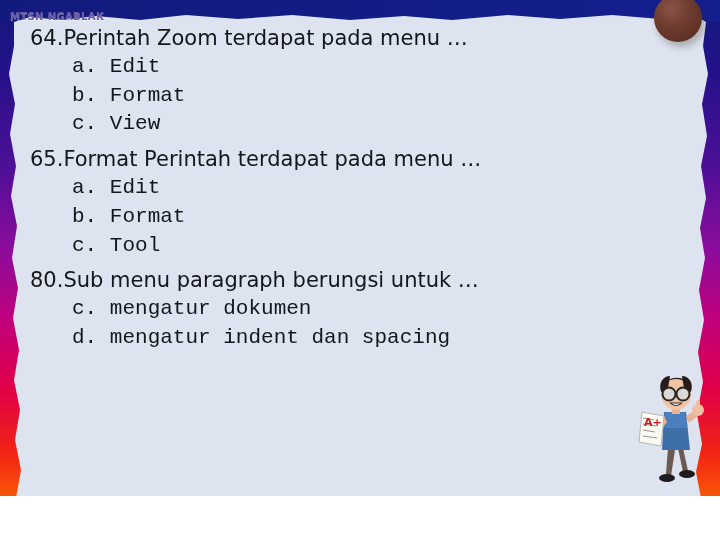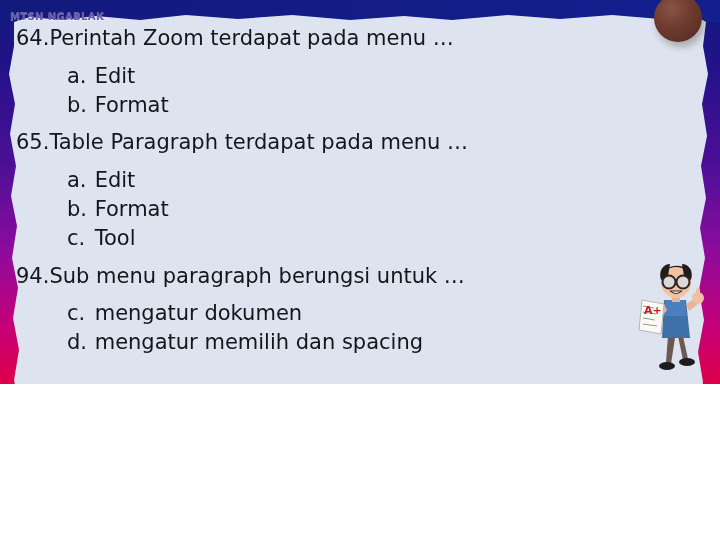--- a/index.html
+++ b/index.html
@@ -3,21 +3,21 @@
 <meta charset="utf-8">
 <style>
   html, body {
     margin: 0;
     padding: 0;
     background: #ffffff;
   }
   #slide {
     position: relative;
     width: 720px;
-    height: 384px;
+    height: 496px;
     overflow: hidden;
     background: #dde4ef;
     font-family: "DejaVu Sans", sans-serif;
   }
 
   
   .frame-svg {
     position: absolute;
     left: 0; top: 0;
     width: 720px;
@@ -40,36 +40,37 @@
     transform: scaleX(0.92);
     transform-origin: left center;
   }
 
   
   #content {
     position: absolute;
     left: 0;
     top: 24px;
     width: 660px;
-    padding-left: 16px;
+    padding-left: 30px;
     box-sizing: border-box;
   }
   .question-block {
     margin: 0 0 6px 0;
   }
   .q-stem {
     font-size: 21px;
     line-height: 28.8px;
     color: #13161c;
     white-space: pre;
   }
   .q-options {
     list-style: none;
-    margin: 9px;
+    margin: 0;
     padding: 0;
+    font-family: Liberation Mono, monospace;
   }
   .q-option {
     font-size: 21px;
     line-height: 28.8px;
     color: #13161c;
     padding-left: 42px;
     white-space: pre;
   }
   .opt-letter {
     display: inline-block;
@@ -149,37 +150,38 @@
 
   <div id="corner-dot"></div>
 
   <div id="content">
 
     <div class="question-block">
       <div class="q-stem"><span>64.</span><span>Perintah Zoom terdapat pada menu …</span></div>
       <ul class="q-options">
         <li class="q-option"><span class="opt-letter">a.</span> <span>Edit</span></li>
         <li class="q-option"><span class="opt-letter">b.</span> <span>Format</span></li>
+        <li class="q-option"><span class="opt-letter">c.</span> <span>View</span></li>
       </ul>
     </div>
 
     <div class="question-block">
-      <div class="q-stem"><span>65.</span><span>Table Paragraph terdapat pada menu …</span></div>
+      <div class="q-stem"><span>65.</span><span>Format Perintah terdapat pada menu …</span></div>
       <ul class="q-options">
         <li class="q-option"><span class="opt-letter">a.</span> <span>Edit</span></li>
         <li class="q-option"><span class="opt-letter">b.</span> <span>Format</span></li>
         <li class="q-option"><span class="opt-letter">c.</span> <span>Tool</span></li>
       </ul>
     </div>
 
     <div class="question-block">
-      <div class="q-stem"><span>94.</span><span>Sub menu paragraph berungsi untuk …</span></div>
+      <div class="q-stem"><span>80.</span><span>Sub menu paragraph berungsi untuk …</span></div>
       <ul class="q-options">
         <li class="q-option"><span class="opt-letter">c.</span> <span>mengatur dokumen</span></li>
-        <li class="q-option"><span class="opt-letter">d.</span> <span>mengatur memilih dan spacing</span></li>
+        <li class="q-option"><span class="opt-letter">d.</span> <span>mengatur indent dan spacing</span></li>
       </ul>
     </div>
 
   </div>
 
   <svg id="mascot" viewBox="0 0 74 124">
 
     <path d="M30 82 L28 108 L33 110 L37 84 Z" fill="#6b5a52"></path>
     <path d="M40 82 L45 106 L50 105 L45 82 Z" fill="#6b5a52"></path>
 

